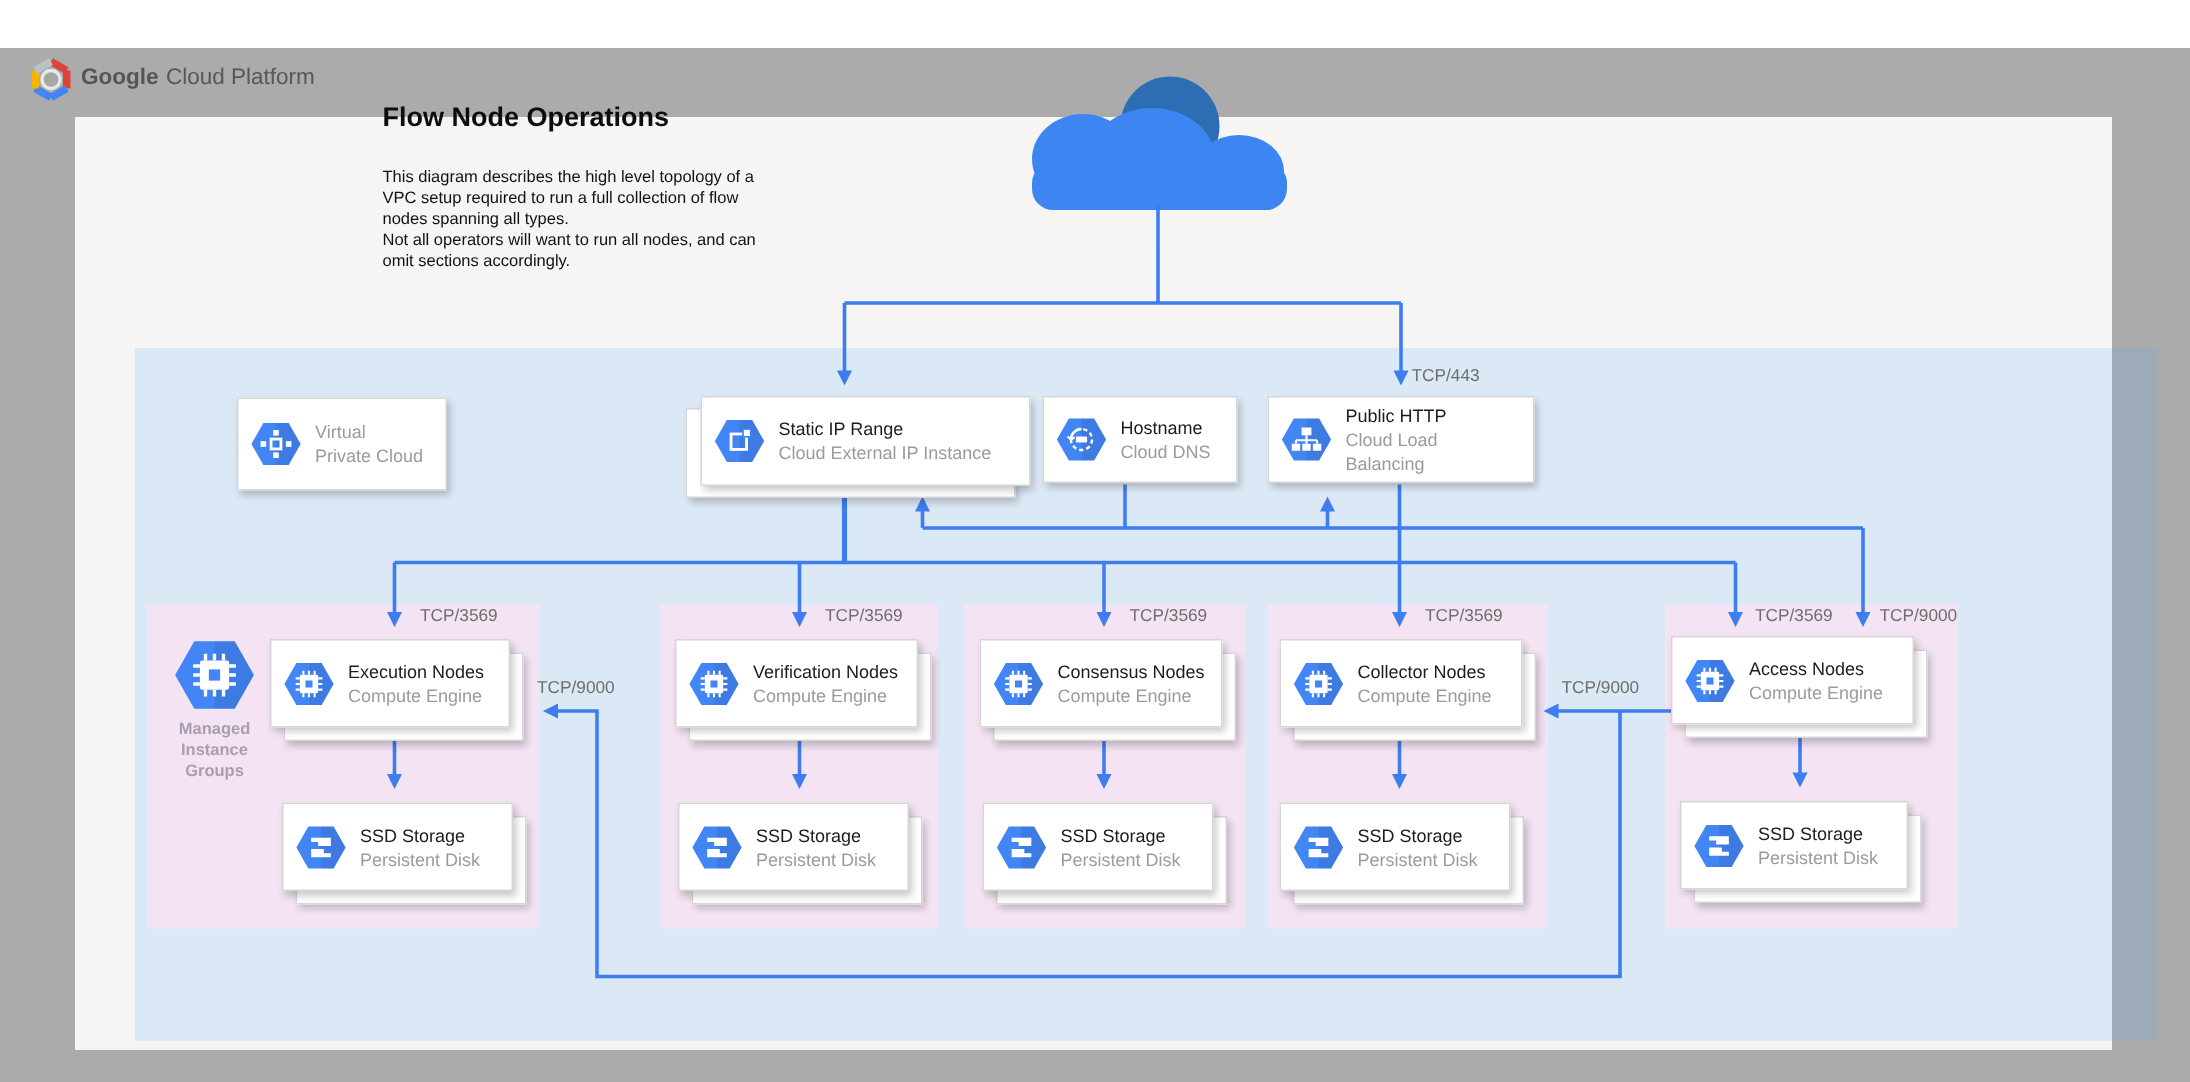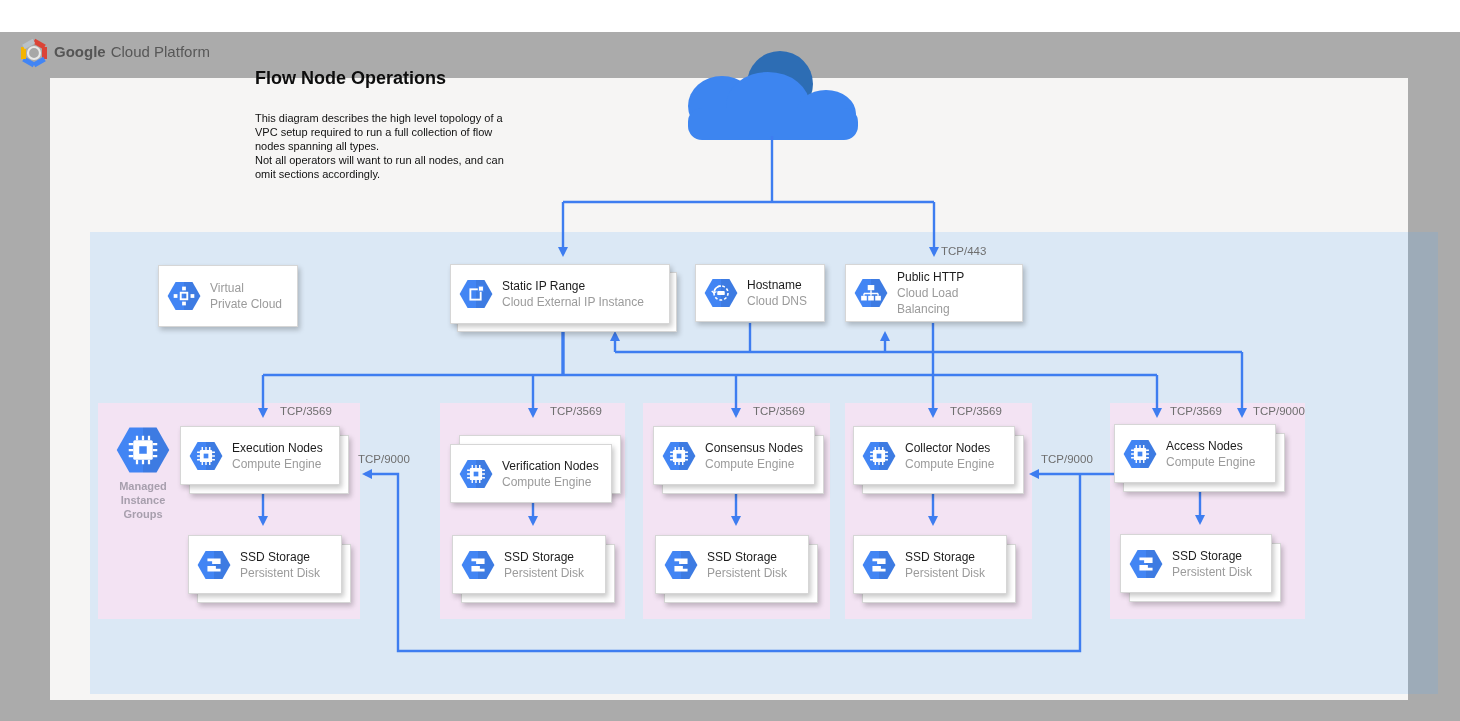--- a/index.html
+++ b/index.html
@@ -168,21 +168,21 @@
     <svg class="hex" viewBox="0 0 36 32">
         <use href="#icon-vpc"></use>
       </svg>
     <div class="txt">
         <span class="t1 muted">Virtual</span>
       <span class="t2">Private Cloud</span>
       </div>
   </div>
 
   <div class="backcard" style="left:457px;top:240px;width:220px;height:60px"></div>
-  <div class="card" style="left:450px;top:232px;width:220px;height:60px">
+  <div class="card" style="left:467px;top:232px;width:220px;height:60px">
     <svg class="hex" viewBox="0 0 36 32">
         <use href="#icon-ip"></use>
       </svg>
     <div class="txt">
         <span class="t1">Static IP Range</span>
       <span class="t2">Cloud External IP Instance</span>
       </div>
   </div>
 
   <div class="card" style="left:695px;top:232px;width:130px;height:58px">
@@ -233,21 +233,21 @@
     <svg class="hex" viewBox="0 0 36 32">
         <use href="#icon-disk"></use>
       </svg>
     <div class="txt">
         <span class="t1">SSD Storage</span>
       <span class="t2">Persistent Disk</span>
       </div>
   </div>
 
   <div class="backcard" style="left:459px;top:403px;width:162px;height:59px"></div>
-  <div class="card" style="left:450px;top:412px;width:162px;height:59px">
+  <div class="card" style="left:450px;top:394px;width:162px;height:59px">
     <svg class="hex" viewBox="0 0 36 32">
         <use href="#icon-compute"></use>
       </svg>
     <div class="txt">
         <span class="t1">Verification Nodes</span>
       <span class="t2">Compute Engine</span>
       </div>
   </div>
   <div class="backcard" style="left:461px;top:512px;width:154px;height:59px"></div>
   <div class="card" style="left:452px;top:503px;width:154px;height:59px">

